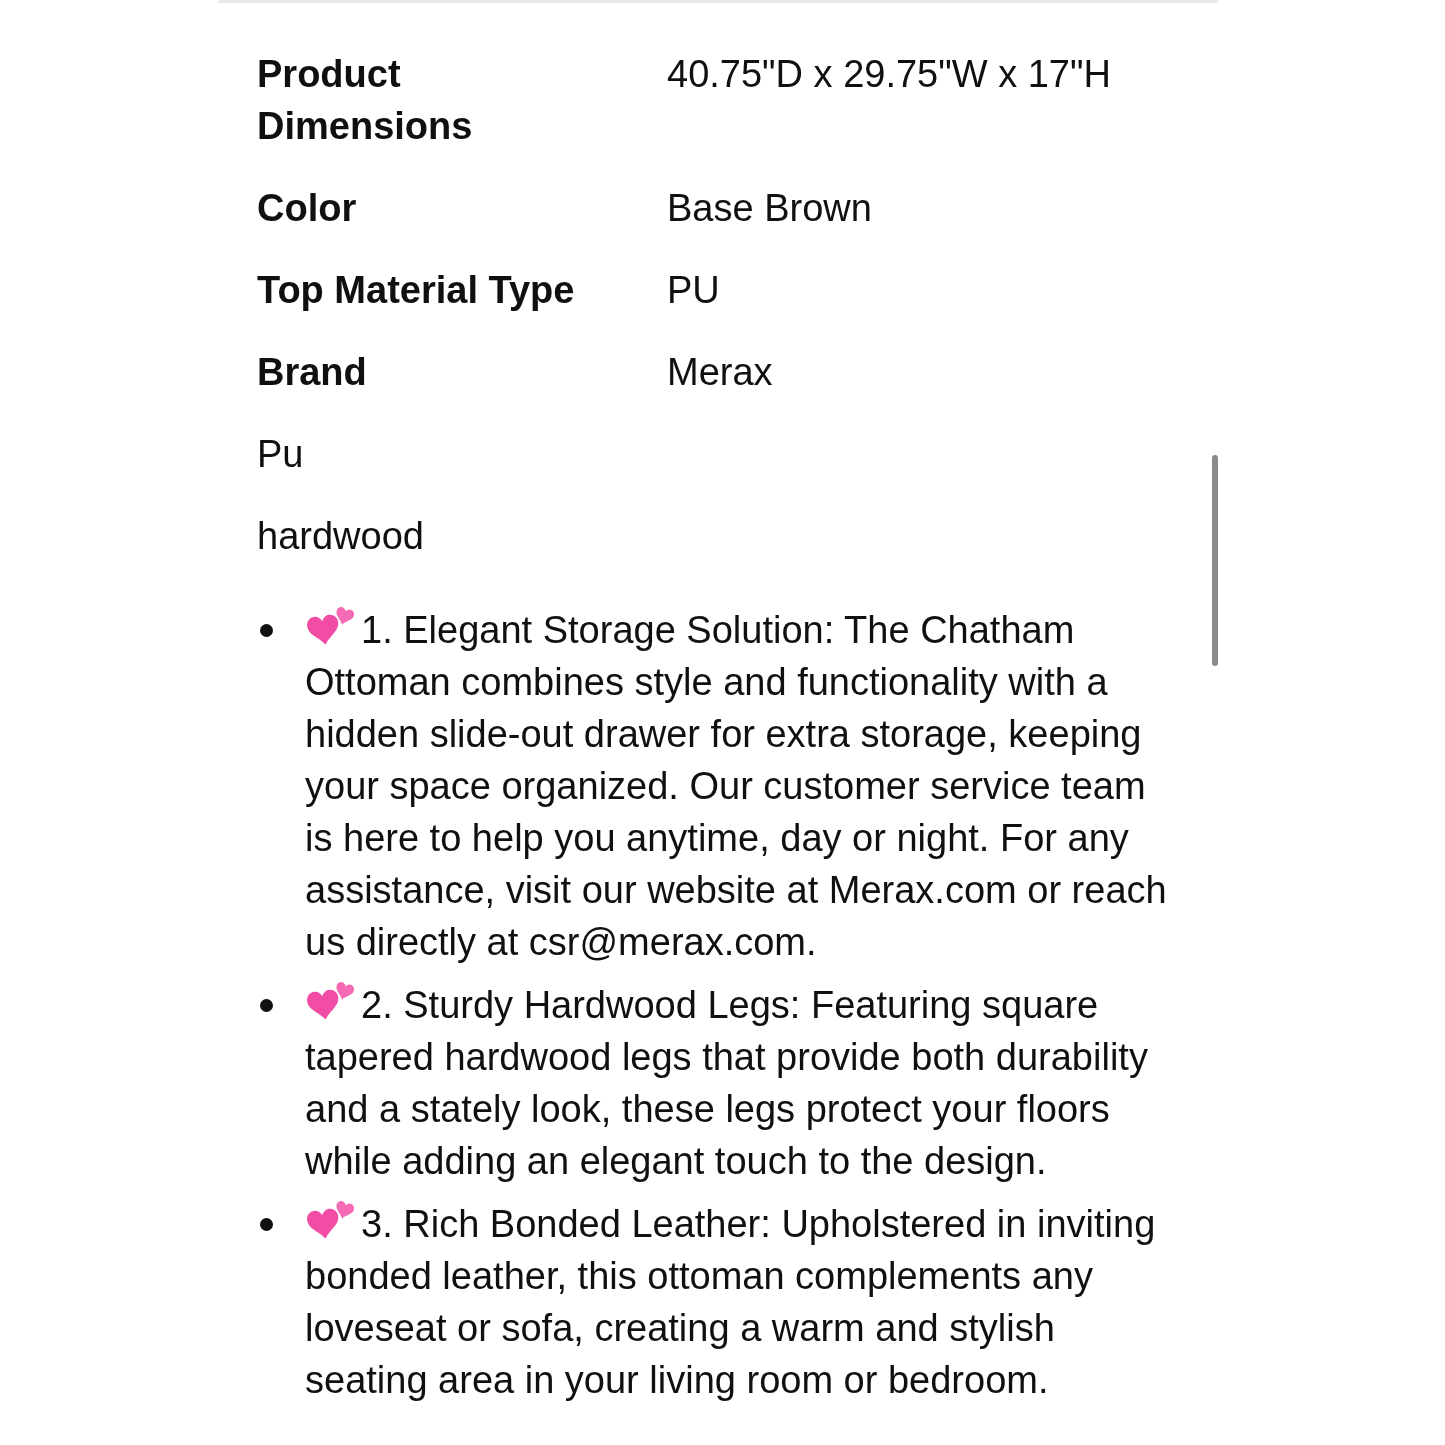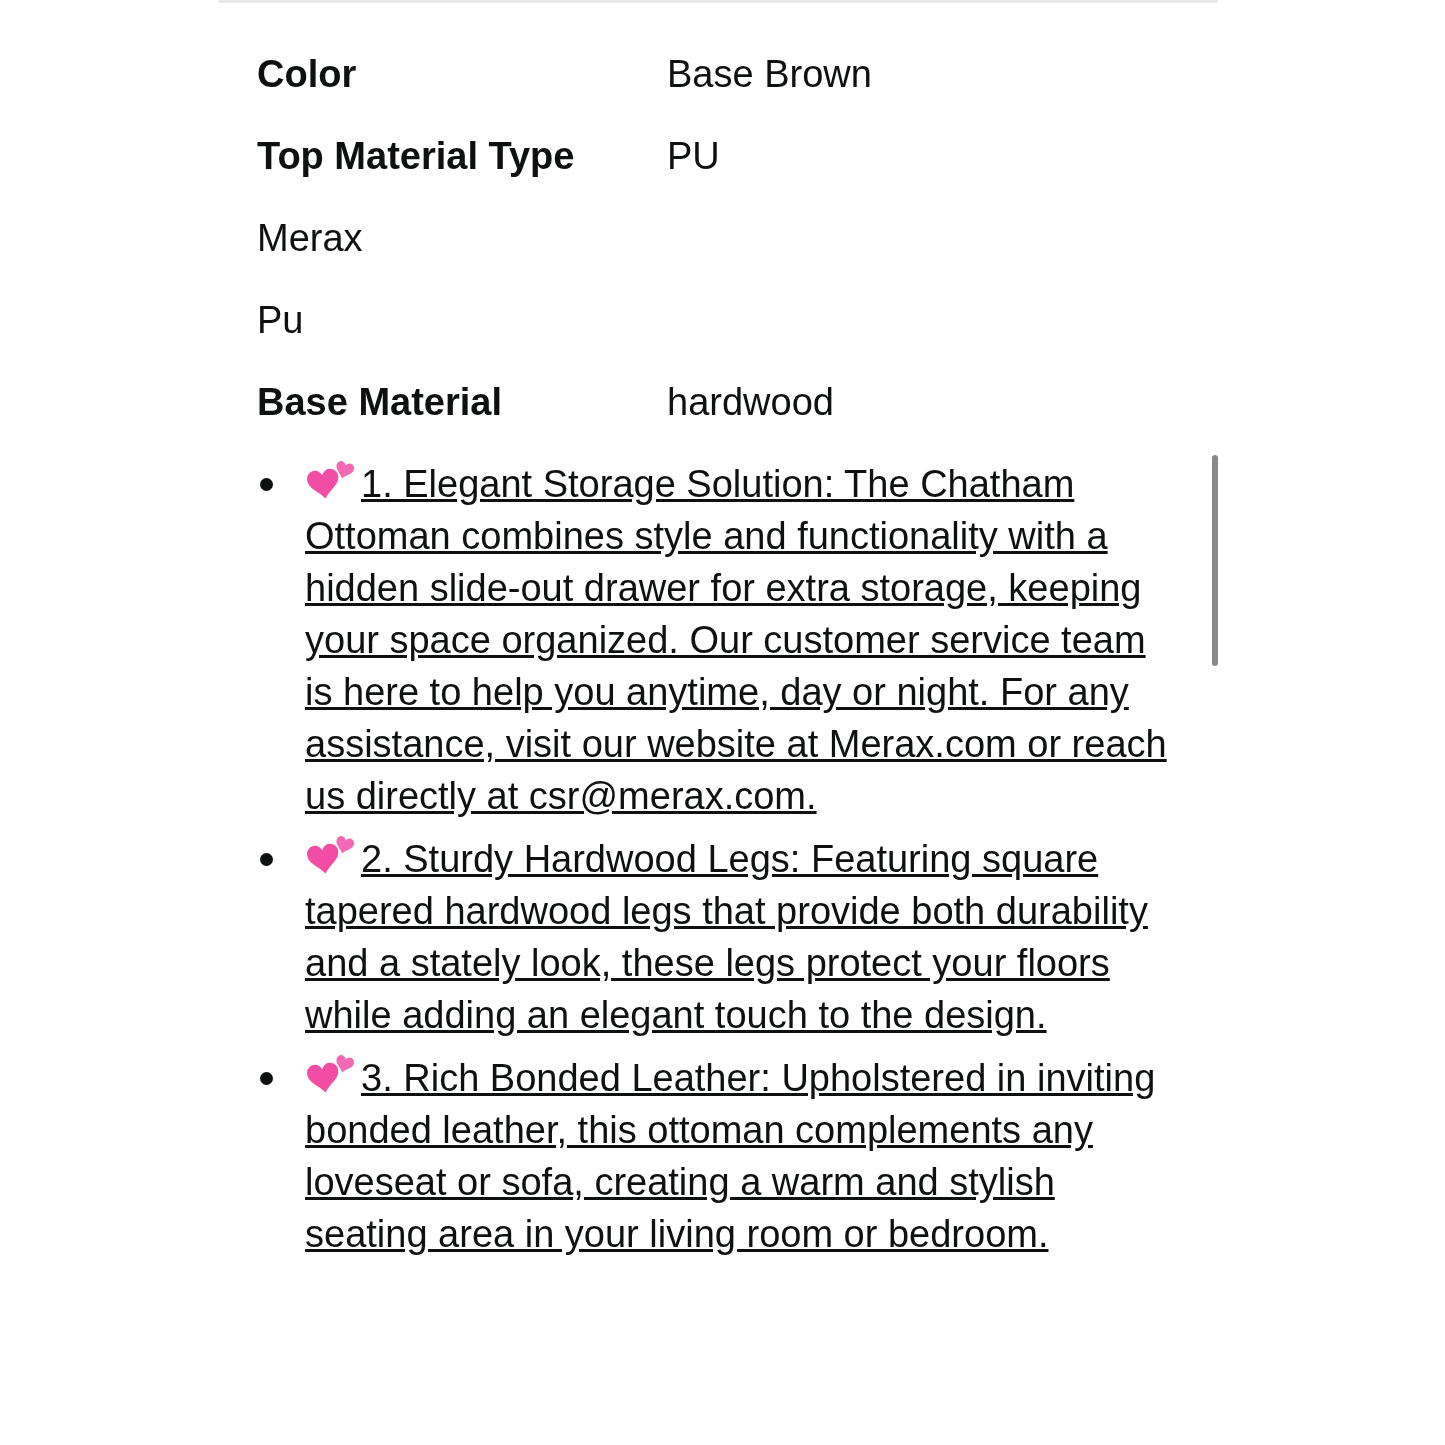--- a/index.html
+++ b/index.html
@@ -33,22 +33,21 @@
     line-height: 52px;
   }
   .spec-label {
     font-weight: bold;
     max-width: 330px;
   }
   .spec-value { font-weight: normal; }
   
   .bullets {
     list-style: none;
-    margin-top: 30px;
-    text-decoration: underline;
+    margin-top: 42px;
   }
   .bullets li {
     position: relative;
     padding-left: 48px;
     font-size: 38px;
     line-height: 52px;
     margin-bottom: 11px;
   }
   .bullets li .dot {
     position: absolute;
@@ -74,35 +73,39 @@
 </style>
 </head>
 <body>
 
 <div class="top-divider"></div>
 
 <div class="content">
 
   <div class="spec-table">
     <div class="spec-row">
+      <div class="spec-label">Product Dimensions</div>
+      <div class="spec-value">40.75"D x 29.75"W x 17"H</div>
+    </div>
+    <div class="spec-row">
       <div class="spec-label">Color</div>
       <div class="spec-value">Base Brown</div>
     </div>
     <div class="spec-row">
       <div class="spec-label">Top Material Type</div>
       <div class="spec-value">PU</div>
     </div>
     <div class="spec-row">
+      <div class="spec-label">Brand</div>
       <div class="spec-value">Merax</div>
     </div>
     <div class="spec-row">
       <div class="spec-value">Pu</div>
     </div>
     <div class="spec-row">
-      <div class="spec-label">Base Material</div>
       <div class="spec-value">hardwood</div>
     </div>
   </div>
 
   <ul class="bullets">
     <li>
       <span class="dot"></span><span class="two-hearts"><svg width="54" height="44" viewBox="0 0 54 44">
             <g>
               <path fill="#f56ab4" transform="translate(33,1) rotate(16) scale(0.56)" d="M16,29.6 C9.5,20.3 0,17.8 0,8.4 C0,3.8 3.8,0 8.4,0 C11.8,0 14.7,2.7 16,5.6 C17.3,2.7 20.2,0 23.6,0 C28.2,0 32,3.8 32,8.4 C32,17.8 22.5,20.3 16,29.6 Z"></path>
               <path fill="#f24da5" transform="translate(1,13) rotate(-8) scale(0.98)" d="M16,29.6 C9.5,20.3 0,17.8 0,8.4 C0,3.8 3.8,0 8.4,0 C11.8,0 14.7,2.7 16,5.6 C17.3,2.7 20.2,0 23.6,0 C28.2,0 32,3.8 32,8.4 C32,17.8 22.5,20.3 16,29.6 Z"></path>

